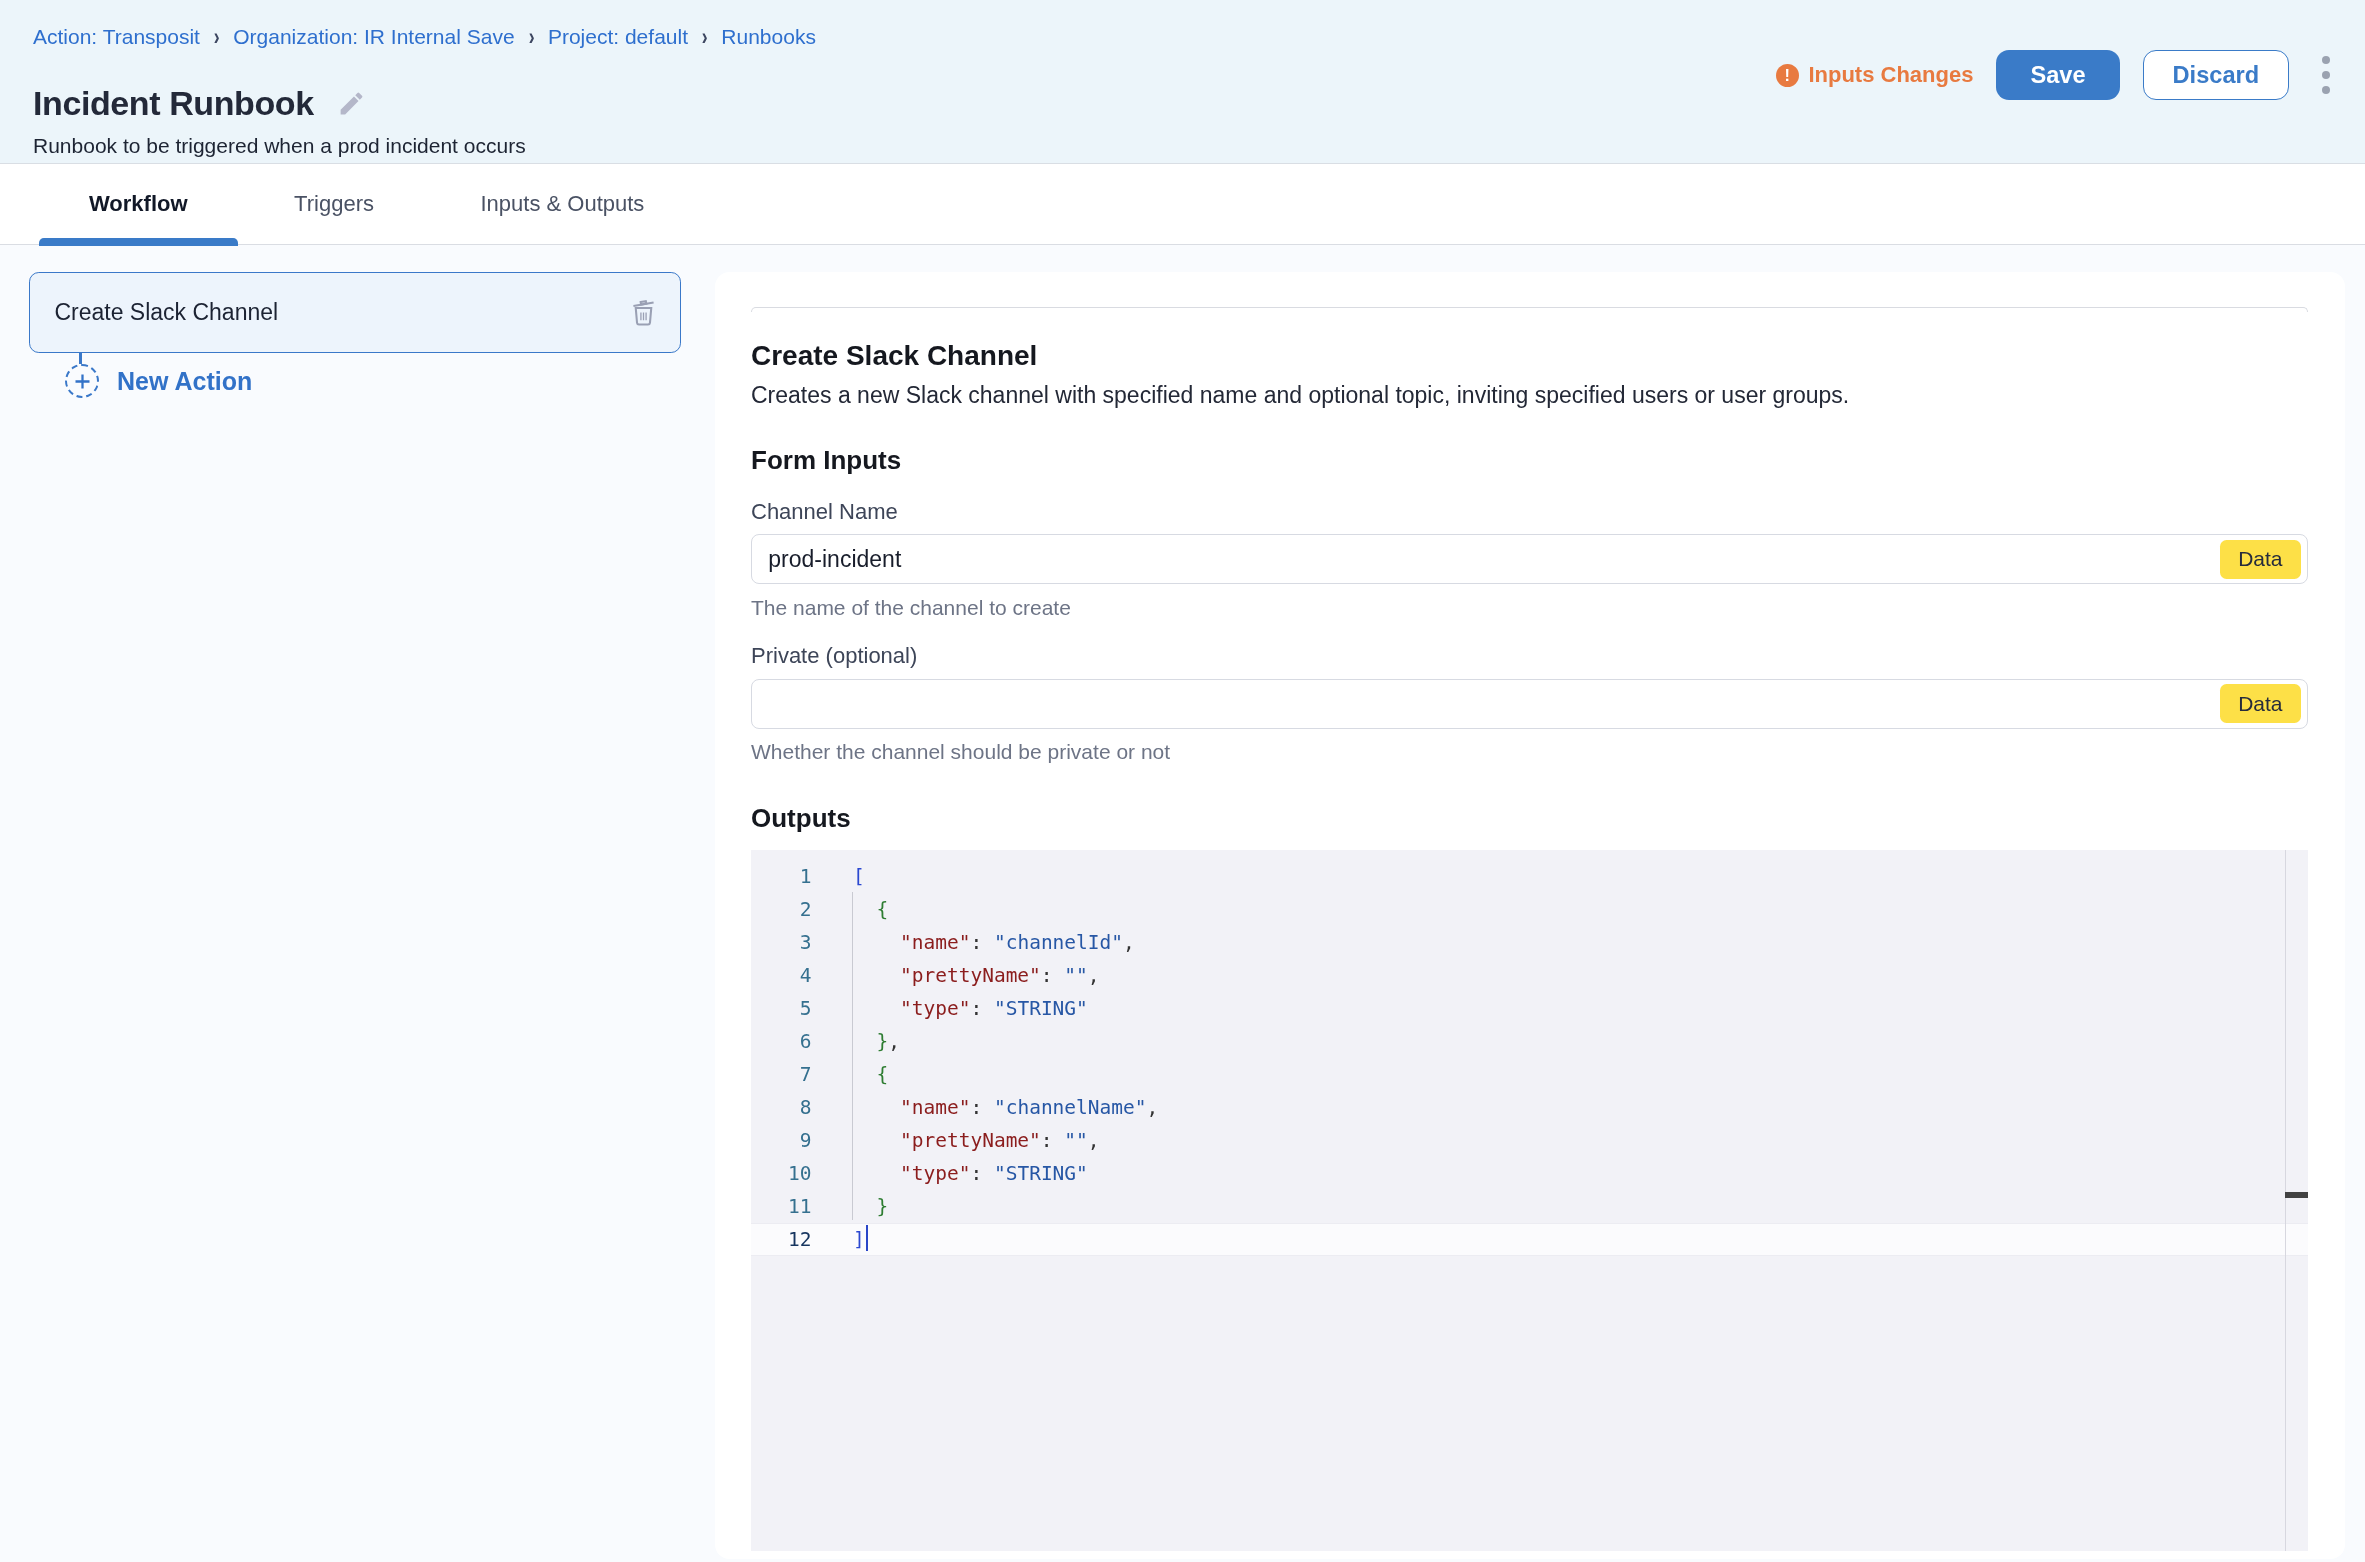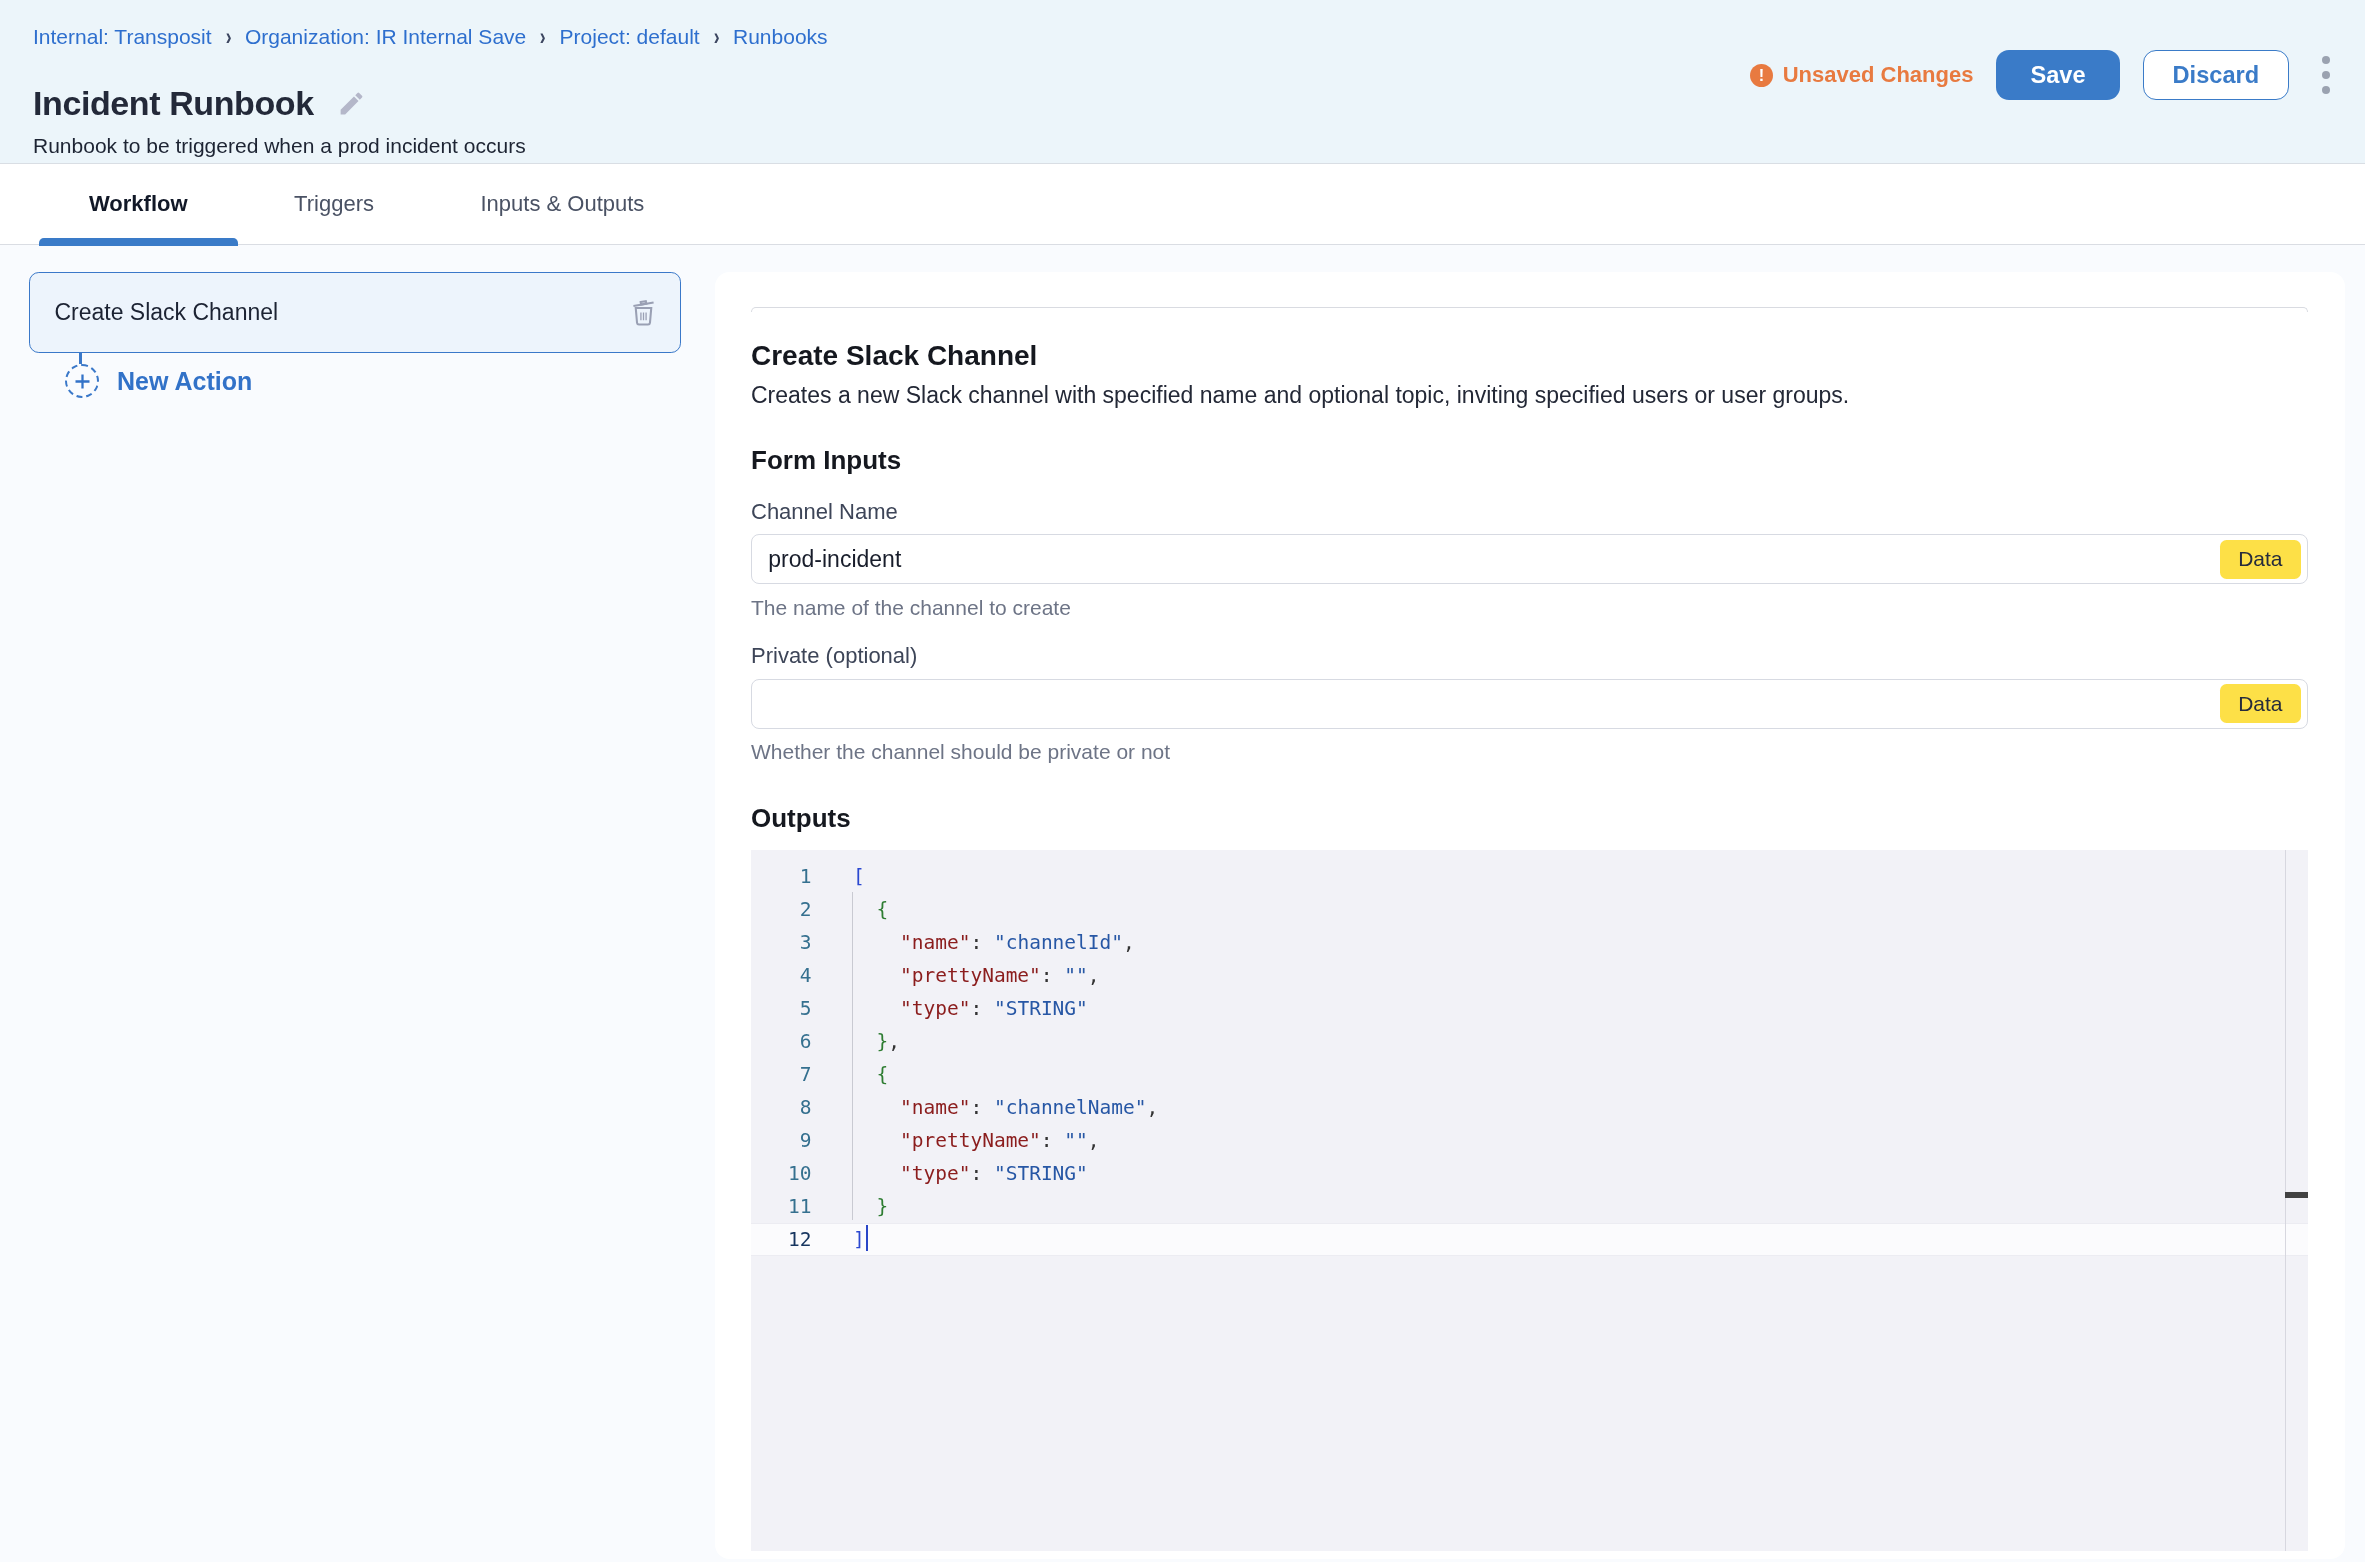--- a/index.html
+++ b/index.html
@@ -89,40 +89,40 @@
   .ruler { position:absolute; top:0; right:0; bottom:0; width:23px; border-left:0.8px solid #d7d7df; }
   .ruler-dash { position:absolute; right:0; top:342px; width:23px; height:5.7px; background:#424242; }
 </style>
 </head>
 <body>
 
 <div class="page">
 
   <header class="header">
     <nav class="breadcrumb">
-        <a>Internal: Transposit</a>
+        <a>Action: Transposit</a>
         <span class="crumb-sep">›</span>
         <a>Organization: IR Internal Save</a>
         <span class="crumb-sep">›</span>
         <a>Project: default</a>
         <span class="crumb-sep">›</span>
         <a>Runbooks</a>
       </nav>
     <div class="title-row">
       <h1 class="page-title">Incident Runbook</h1>
       <svg class="pencil" viewBox="0 0 24 24" fill="currentColor">
         <path d="M3 17.25V21h3.75L17.8 9.94l-3.75-3.75L3 17.25zM20.7 7.04a1 1 0 0 0 0-1.41l-2.34-2.34a1 1 0 0 0-1.41 0l-1.83 1.83 3.75 3.75 1.83-1.83z"></path>
       </svg>
     </div>
     <div class="subtitle">Runbook to be triggered when a prod incident occurs</div>
 
     <div class="header-right">
       <div class="unsaved">
         <span class="alert-ic">!</span>
-        <span class="unsaved-txt">Unsaved Changes</span>
+        <span class="unsaved-txt">Inputs Changes</span>
       </div>
       <button class="btn btn-save">Save</button>
       <button class="btn btn-discard">Discard</button>
       <div class="kebab">
           <i></i>
           <i></i>
           <i></i>
         </div>
     </div>
   </header>

